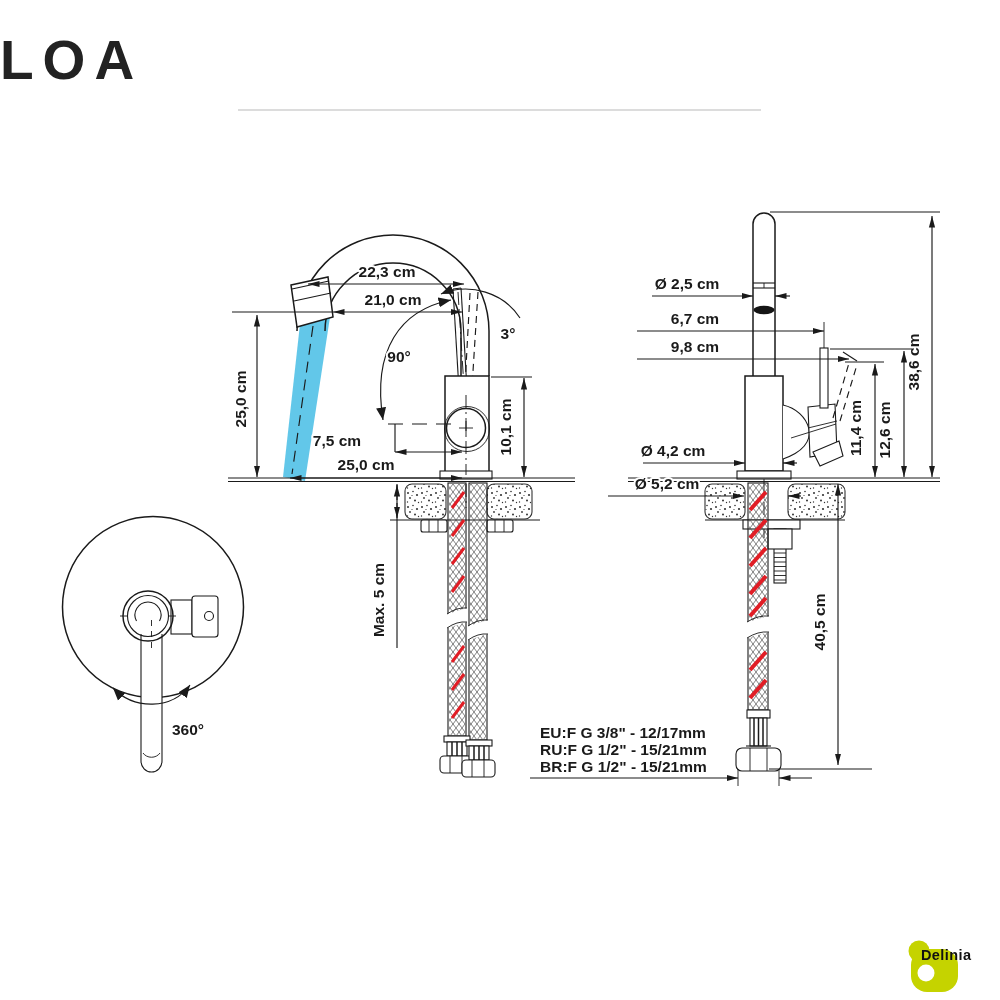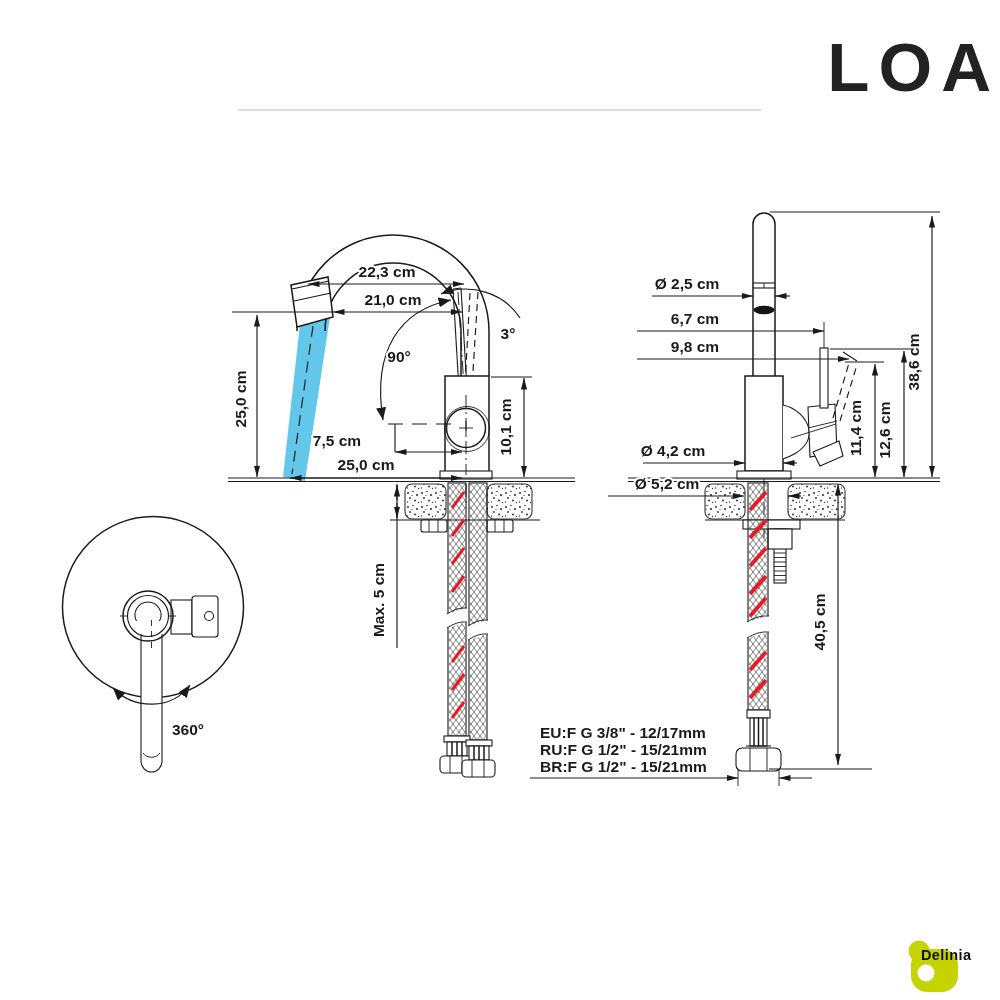--- a/index.html
+++ b/index.html
@@ -1,19 +1,19 @@
 <!DOCTYPE html>
 <html style="--water: #62c7e9; --stripe: #e11d25; --logo: #c5d300; --line: #1a1a1a;"><head>
 <meta charset="utf-8">
 <style>
   html,body{margin:0;padding:0;background:#fff;}
   #stage{position:relative;width:1000px;height:1000px;background:#fff;overflow:hidden;
          font-family:"Liberation Sans",sans-serif;}
-  #title{position:absolute;top:28px;left:0;width:1000px;text-align:right;
-         font-size:69px;font-weight:600;letter-spacing:9px;color:#222;}
+  #title{position:absolute;top:28px;left:0;width:1000px;text-align:left;
+         font-size:55px;font-weight:600;letter-spacing:9px;color:#222;}
   #divider{position:absolute;top:109px;left:238px;width:523px;height:2px;background:#dcdcdc;}
   svg{position:absolute;top:0;left:0;}
   .ln{stroke:var(--line,#1a1a1a);stroke-width:1.5;fill:none;}
   .ln2{stroke:var(--line,#1a1a1a);stroke-width:1.1;fill:none;}
   .thin{stroke:var(--line,#1a1a1a);stroke-width:0.9;fill:none;}
   .dim{stroke:var(--line,#1a1a1a);stroke-width:1.15;fill:none;}
   .dash{stroke-dasharray:11 7;}
   .dash2{stroke-dasharray:7 5;}
   .dashdot{stroke:var(--line,#1a1a1a);stroke-width:0.95;fill:none;stroke-dasharray:13 4 2 4;}
   .fw{fill:#fff;}

